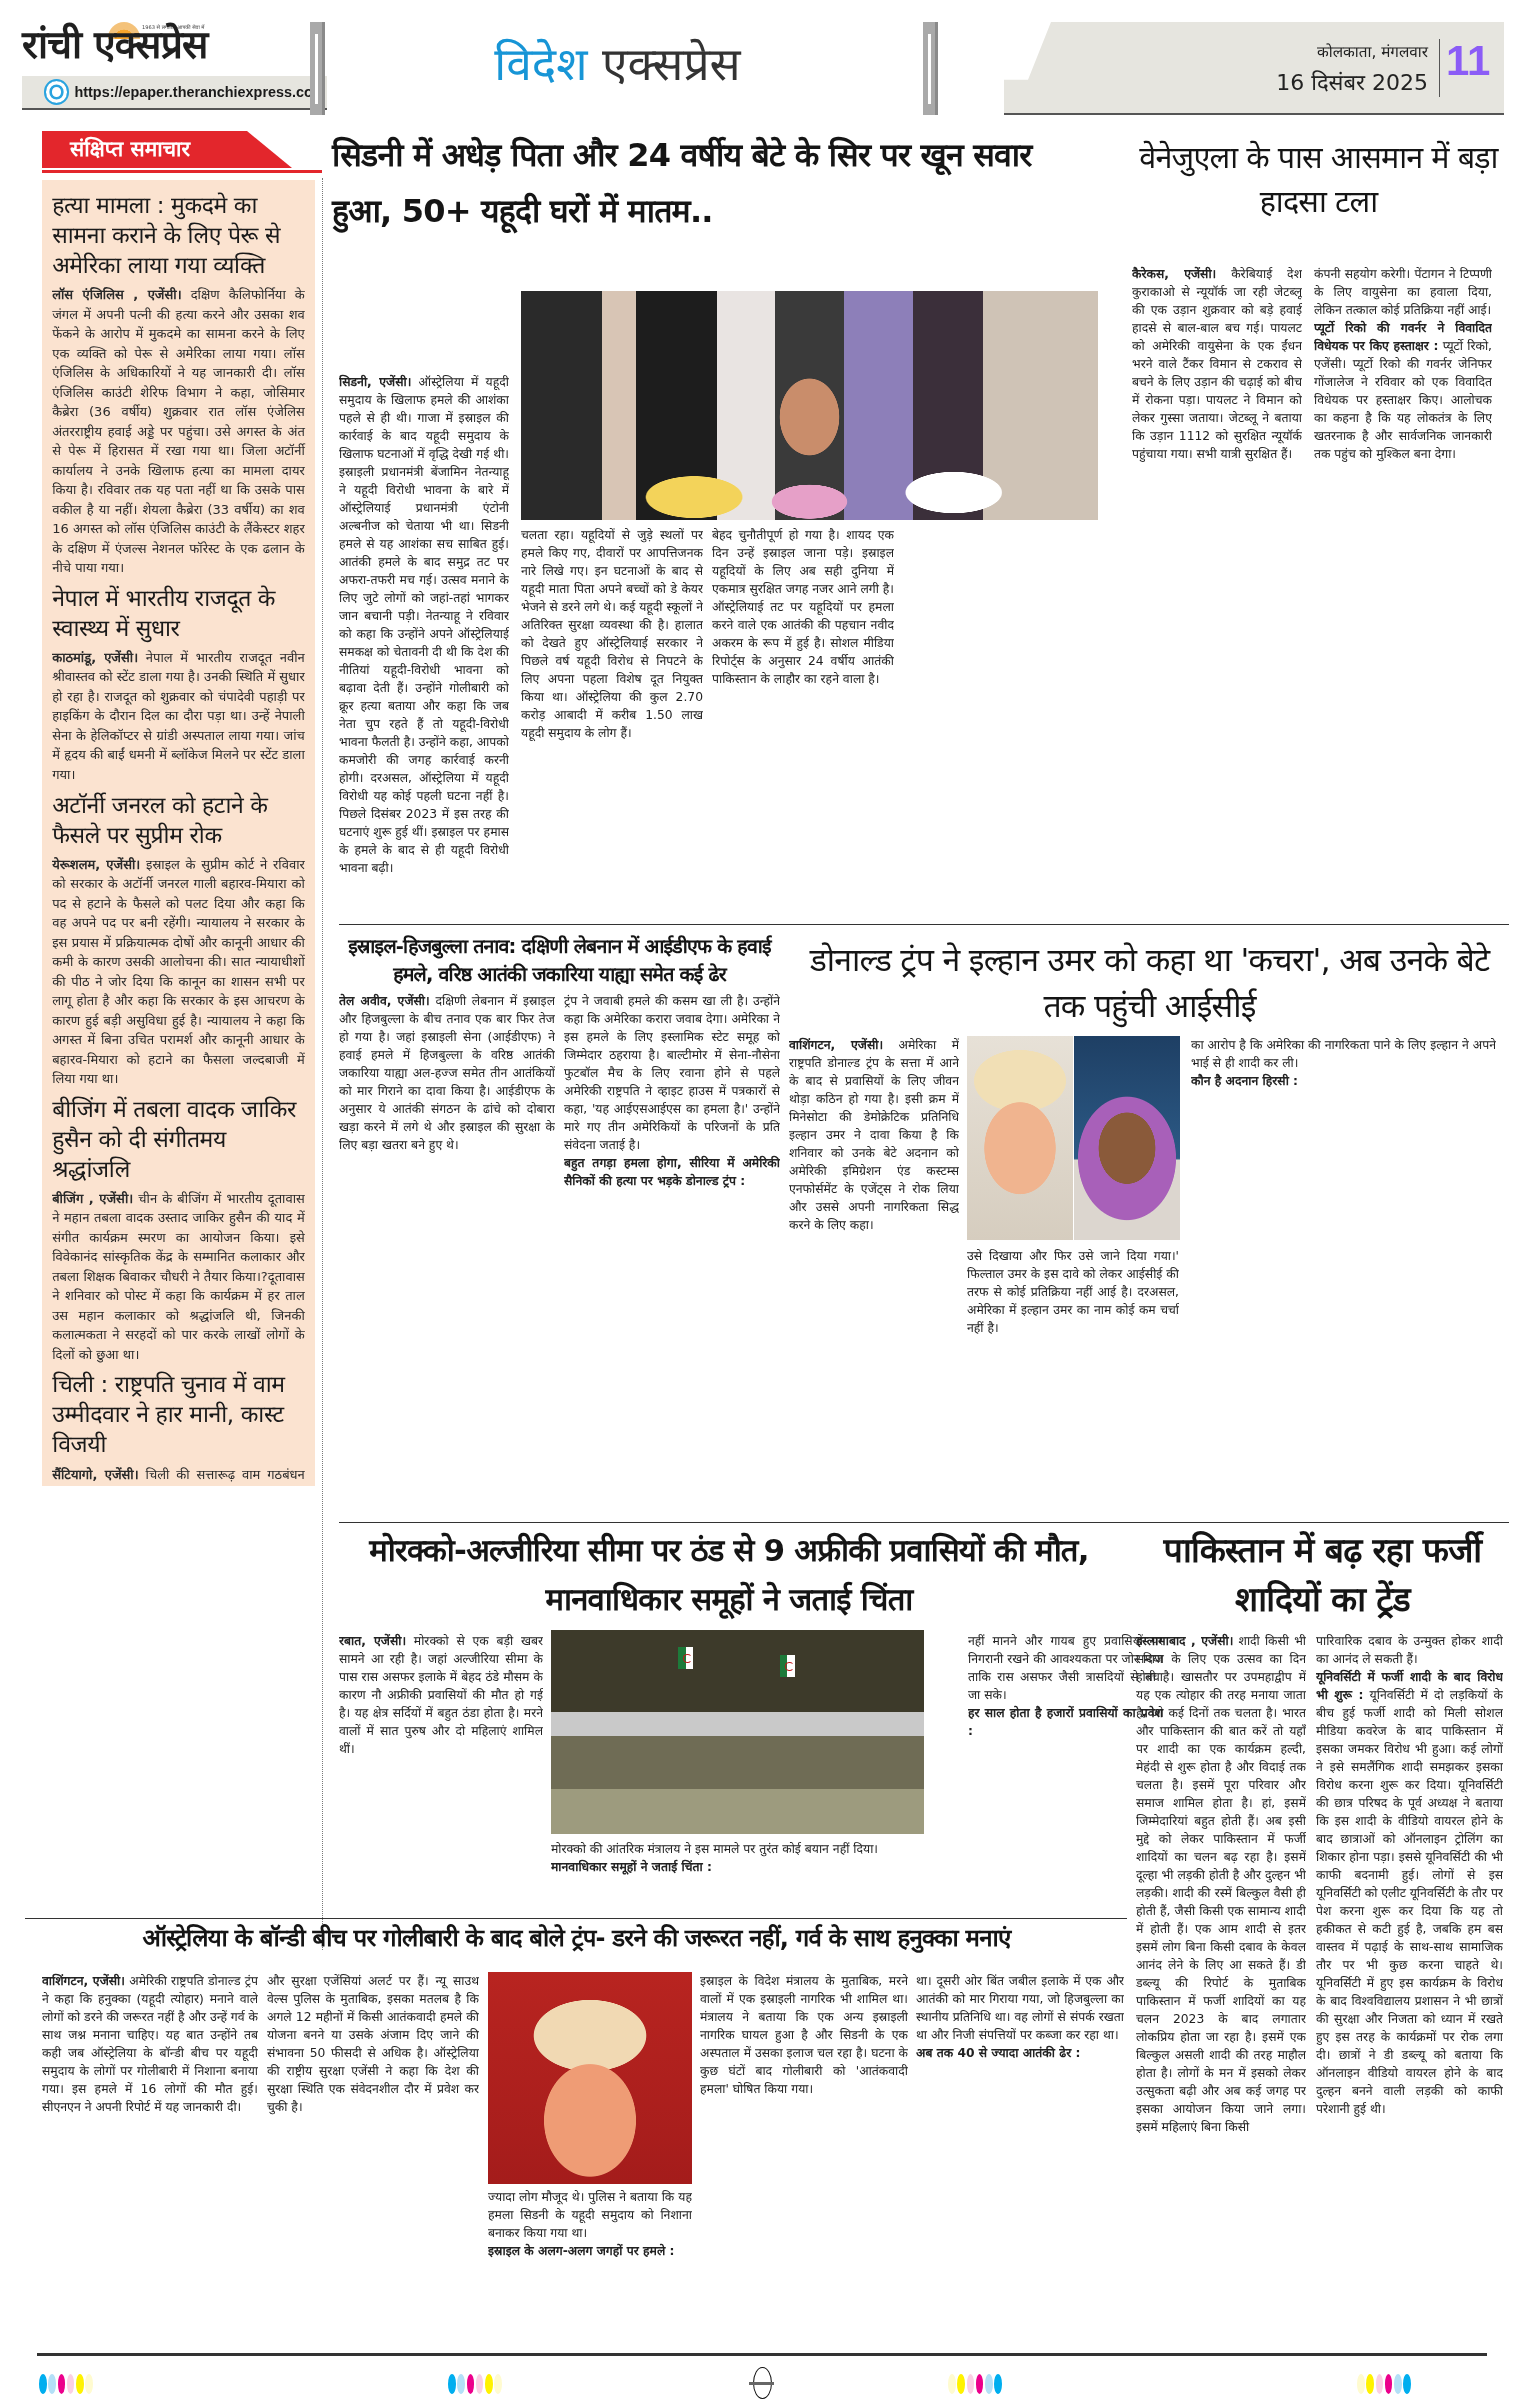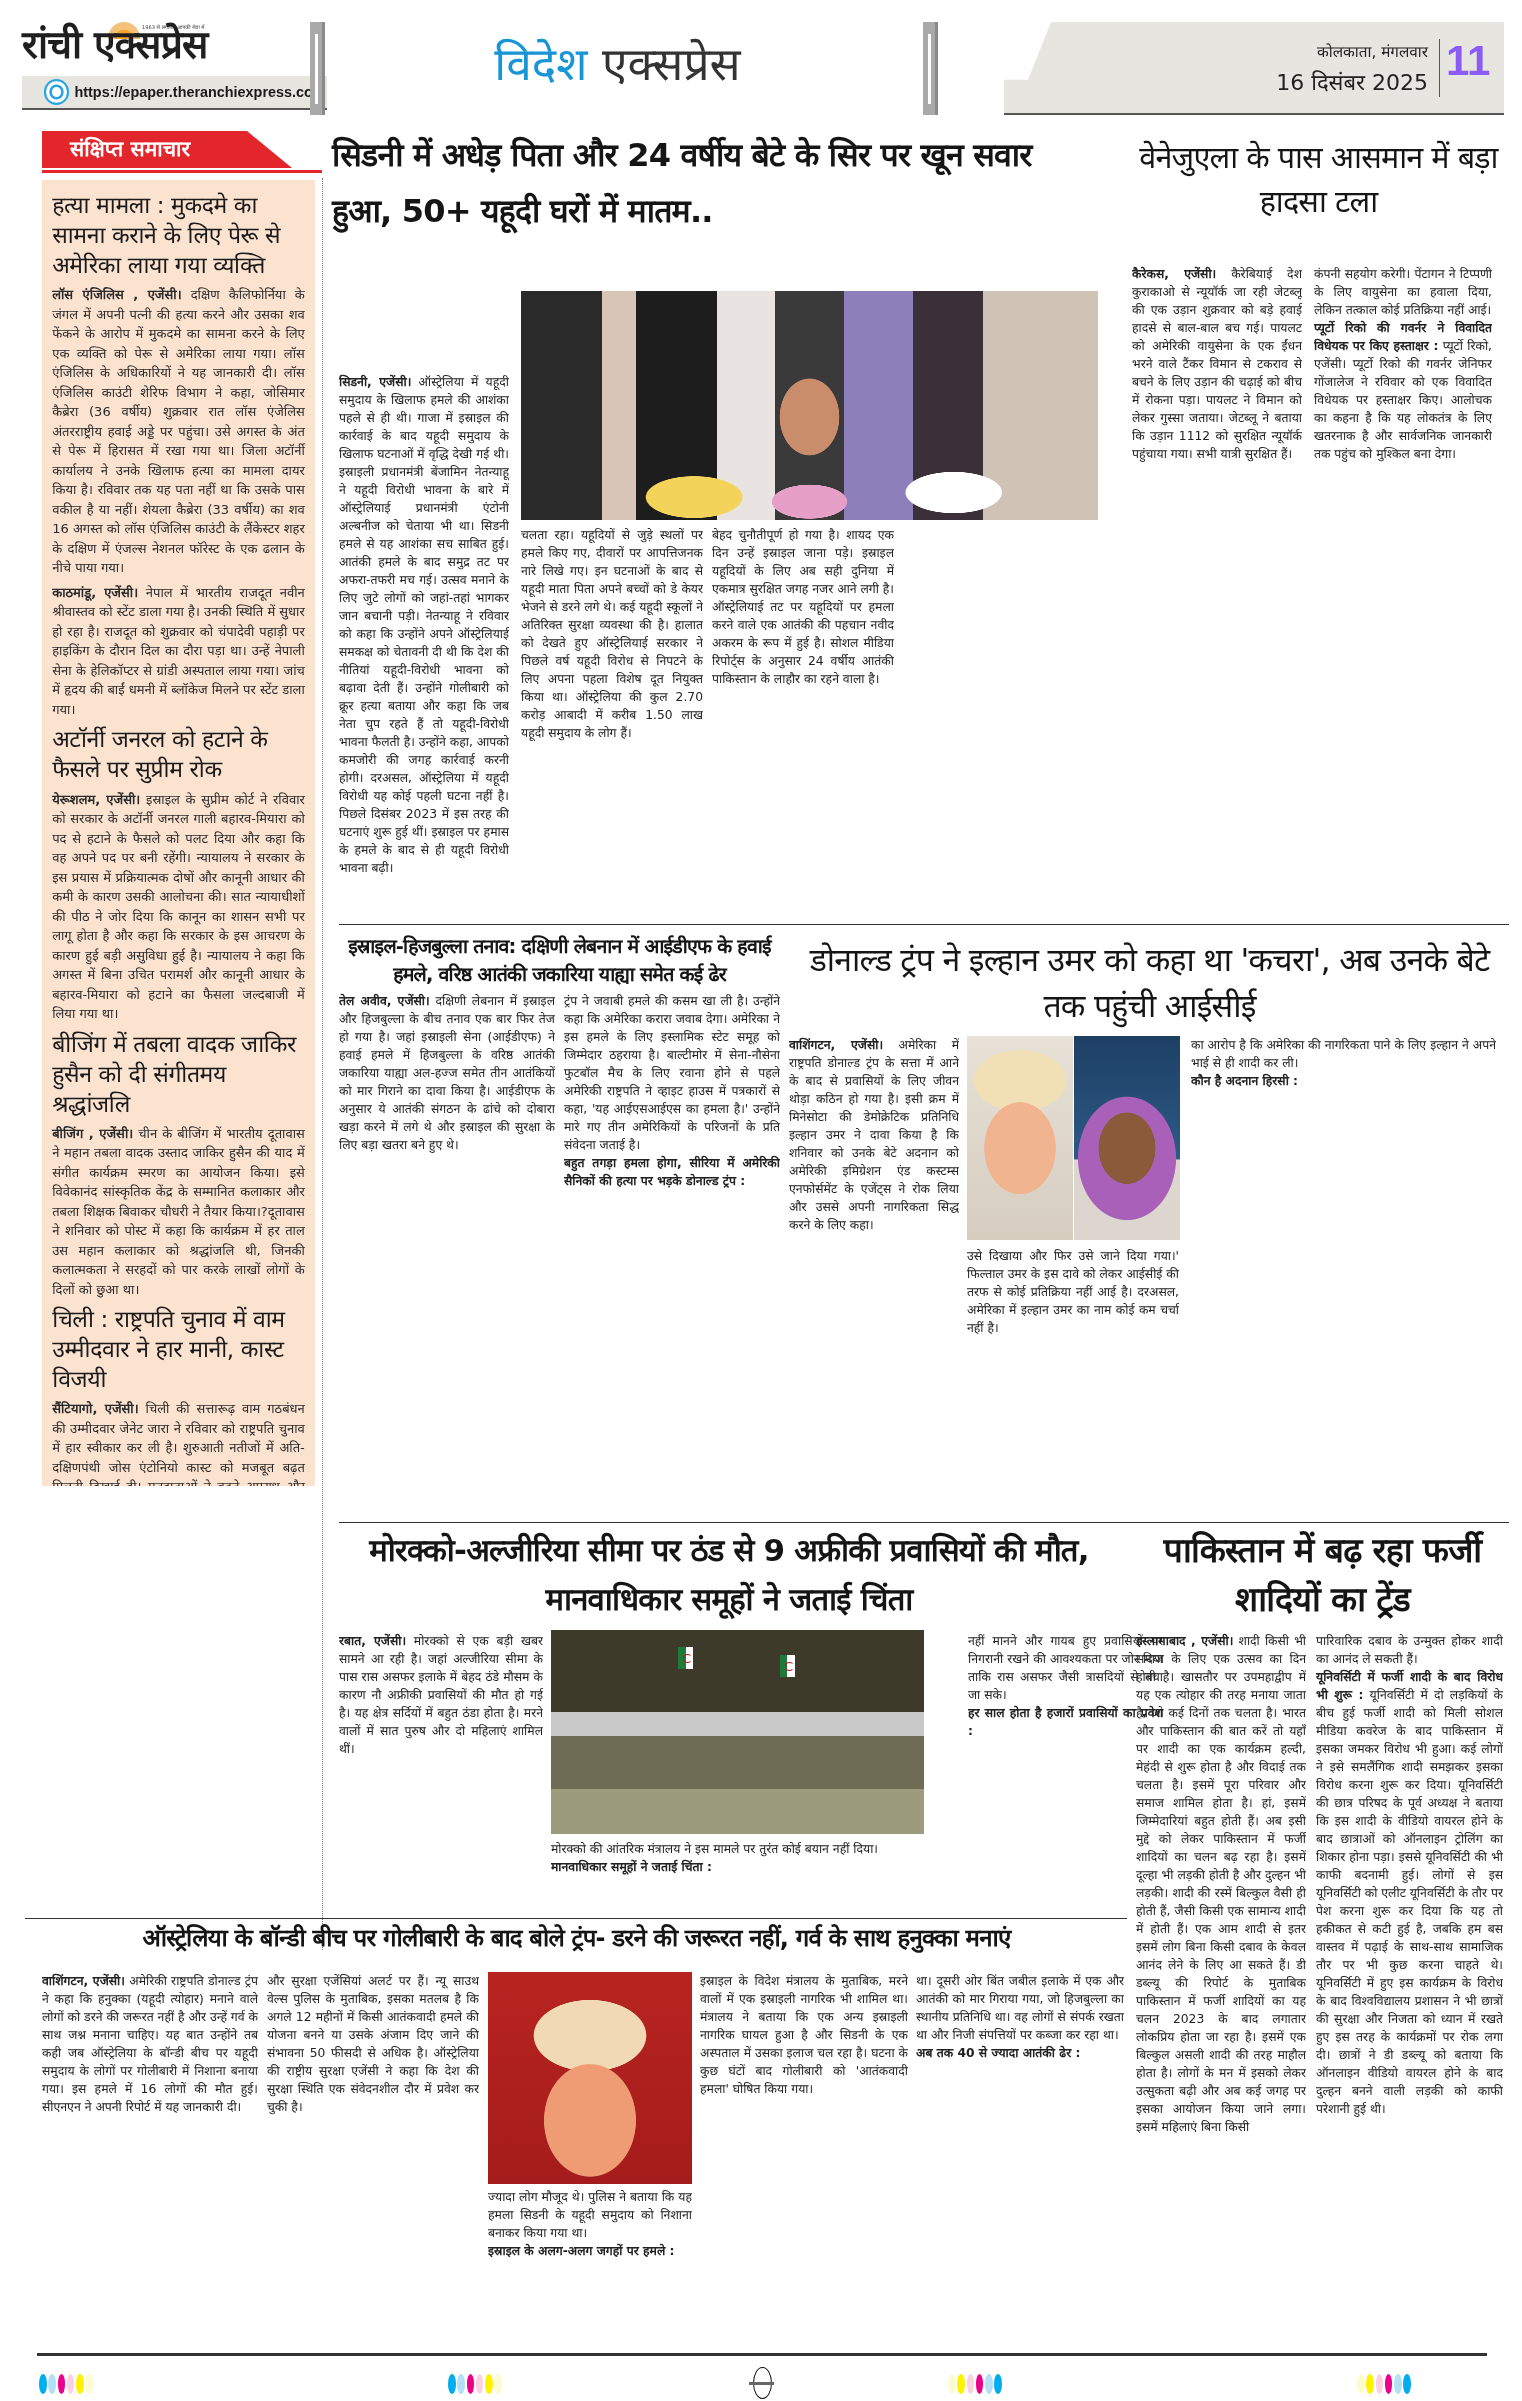--- a/index.html
+++ b/index.html
@@ -114,20 +114,21 @@
 </div>
 
 <div class="abs brief-tag">संक्षिप्त समाचार</div>
 <div class="abs brief-rule"></div>
 <div class="abs brief-panel">
   <div class="brief-item">
     <h3>हत्या मामला : मुकदमे का सामना कराने के लिए पेरू से अमेरिका लाया गया व्यक्ति</h3>
     <p><b>लॉस एंजिलिस , एजेंसी।</b> <span>दक्षिण कैलिफोर्निया के जंगल में अपनी पत्नी की हत्या करने और उसका शव फेंकने के आरोप में मुकदमे का सामना करने के लिए एक व्यक्ति को पेरू से अमेरिका लाया गया। लॉस एंजिलिस के अधिकारियों ने यह जानकारी दी। लॉस एंजिलिस काउंटी शेरिफ विभाग ने कहा, जोसिमार कैब्रेरा (36 वर्षीय) शुक्रवार रात लॉस एंजेलिस अंतरराष्ट्रीय हवाई अड्डे पर पहुंचा। उसे अगस्त के अंत से पेरू में हिरासत में रखा गया था। जिला अटॉर्नी कार्यालय ने उनके खिलाफ हत्या का मामला दायर किया है। रविवार तक यह पता नहीं था कि उसके पास वकील है या नहीं। शेयला कैब्रेरा (33 वर्षीय) का शव 16 अगस्त को लॉस एंजिलिस काउंटी के लैंकेस्टर शहर के दक्षिण में एंजल्स नेशनल फॉरेस्ट के एक ढलान के नीचे पाया गया।</span></p>
   </div>
   <div class="brief-item">
+    <h3>नेपाल में भारतीय राजदूत के स्वास्थ्य में सुधार</h3>
     <p><b>काठमांडू, एजेंसी।</b> <span>नेपाल में भारतीय राजदूत नवीन श्रीवास्तव को स्टेंट डाला गया है। उनकी स्थिति में सुधार हो रहा है। राजदूत को शुक्रवार को चंपादेवी पहाड़ी पर हाइकिंग के दौरान दिल का दौरा पड़ा था। उन्हें नेपाली सेना के हेलिकॉप्टर से ग्रांडी अस्पताल लाया गया। जांच में हृदय की बाईं धमनी में ब्लॉकेज मिलने पर स्टेंट डाला गया।</span></p>
   </div>
   <div class="brief-item">
     <h3>अटॉर्नी जनरल को हटाने के फैसले पर सुप्रीम रोक</h3>
     <p><b>येरूशलम, एजेंसी।</b> <span>इस्राइल के सुप्रीम कोर्ट ने रविवार को सरकार के अटॉर्नी जनरल गाली बहारव-मियारा को पद से हटाने के फैसले को पलट दिया और कहा कि वह अपने पद पर बनी रहेंगी। न्यायालय ने सरकार के इस प्रयास में प्रक्रियात्मक दोषों और कानूनी आधार की कमी के कारण उसकी आलोचना की। सात न्यायाधीशों की पीठ ने जोर दिया कि कानून का शासन सभी पर लागू होता है और कहा कि सरकार के इस आचरण के कारण हुई बड़ी असुविधा हुई है। न्यायालय ने कहा कि अगस्त में बिना उचित परामर्श और कानूनी आधार के बहारव-मियारा को हटाने का फैसला जल्दबाजी में लिया गया था।</span></p>
   </div>
   <div class="brief-item">
     <h3>बीजिंग में तबला वादक जाकिर हुसैन को दी संगीतमय श्रद्धांजलि</h3>
     <p><b>बीजिंग , एजेंसी।</b> <span>चीन के बीजिंग में भारतीय दूतावास ने महान तबला वादक उस्ताद जाकिर हुसैन की याद में संगीत कार्यक्रम स्मरण का आयोजन किया। इसे विवेकानंद सांस्कृतिक केंद्र के सम्मानित कलाकार और तबला शिक्षक बिवाकर चौधरी ने तैयार किया।?दूतावास ने शनिवार को पोस्ट में कहा कि कार्यक्रम में हर ताल उस महान कलाकार को श्रद्धांजलि थी, जिनकी कलात्मकता ने सरहदों को पार करके लाखों लोगों के दिलों को छुआ था।</span></p>
   </div>

